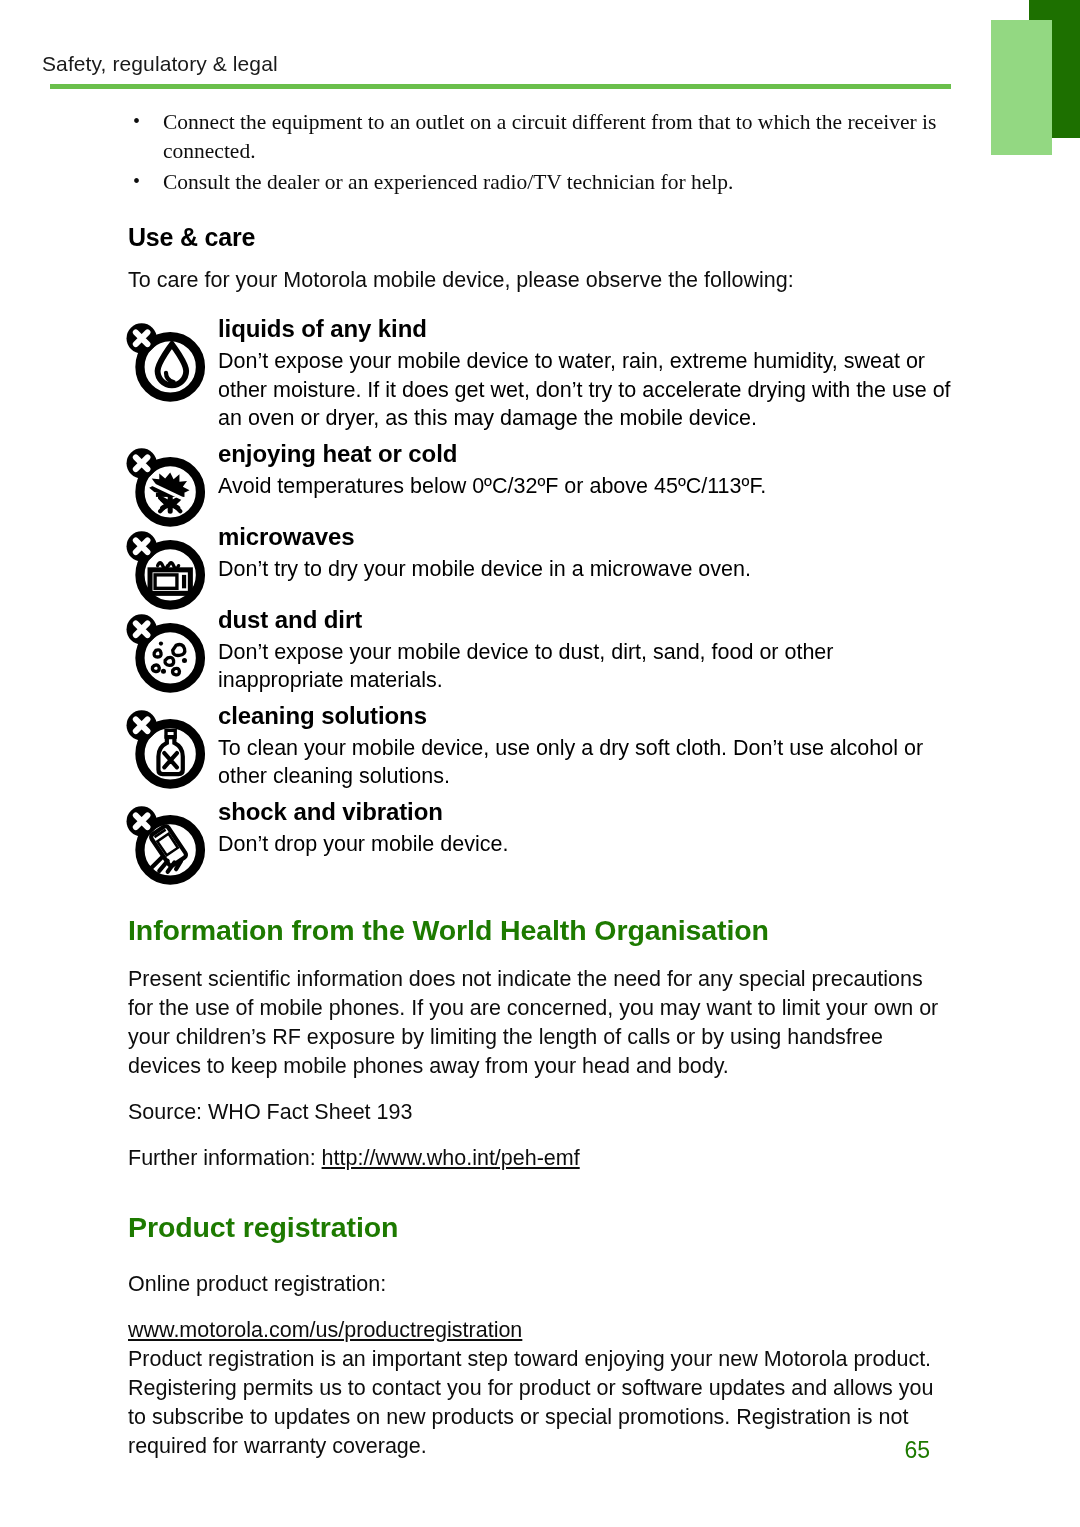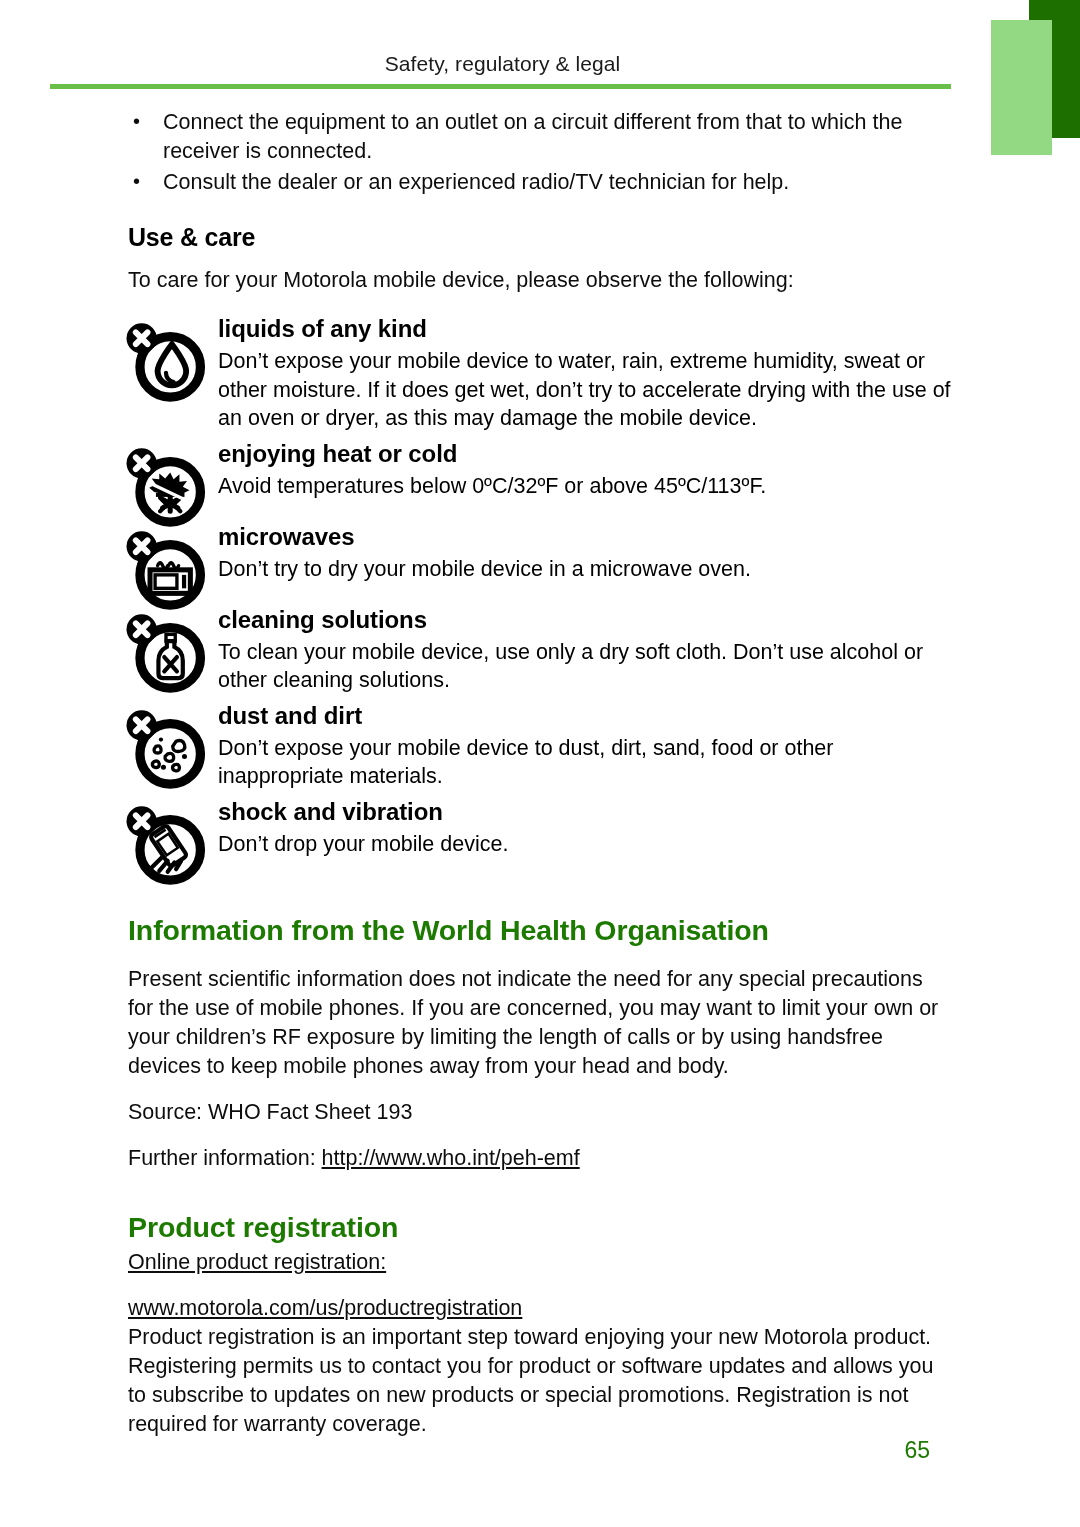--- a/index.html
+++ b/index.html
@@ -30,24 +30,24 @@
     left: 991px;
     top: 20px;
     width: 61px;
     height: 135px;
     background: #93d882;
   }
 
   
   .page-header {
     position: absolute;
-    left: 52px;
+    left: 42px;
     top: 52px;
     width: 901px;
-    text-align: center;
+    text-align: left;
     font-size: 21px;
     color: #1a1a1a;
     letter-spacing: .1px;
   }
   .header-rule {
     position: absolute;
     left: 50px;
     top: 84px;
     width: 901px;
     height: 5px;
@@ -71,20 +71,21 @@
 
   ul.bullets {
     margin: 0 0 0 0;
     padding: 0;
     list-style: none;
   }
   ul.bullets li {
     position: relative;
     padding-left: 35px;
     margin-bottom: 2px;
+    font-family: Liberation Serif, serif;
   }
   ul.bullets li::before {
     content: "\2022";
     position: absolute;
     left: 5px;
     top: -1px;
     font-size: 20px;
   }
 
   h2.sub-head {
@@ -136,21 +137,21 @@
     line-height: 28.5px;
   }
 
   
   .section-who { margin-top: 40px; }
   .section-who .body-para { margin-top: 18px; }
   .section-who .src-line { margin-top: 17px; }
   .section-who .further-line { margin-top: 17px; }
 
   .section-reg { margin-top: 38px; }
-  .section-reg .online-line { margin-top: 4px; text-decoration: underline; }
+  .section-reg .online-line { margin-top: 26px; }
   .section-reg .reg-url-line { margin-top: 17px; }
   .section-reg .reg-para { }
 
   .link {
     text-decoration: underline;
     color: #0d0d0d;
   }
 
   
   .page-number {
@@ -224,35 +225,20 @@
           <rect x="37" y="57" width="26" height="16" fill="none" stroke="#000" stroke-width="4"></rect>
           <rect x="69" y="57" width="5" height="16" fill="#000"></rect>
           <path d="M40 46 q3 -7 6 0 q3 7 6 0" fill="none" stroke="#000" stroke-width="4" stroke-linecap="round"></path>
           <path d="M53 46 q3 -7 6 0 q3 7 6 0" fill="none" stroke="#000" stroke-width="4" stroke-linecap="round"></path>
           <circle cx="21" cy="23" r="18" fill="#000"></circle>
           <path d="M14 16 L28 30 M28 16 L14 30" stroke="#fff" stroke-width="7" stroke-linecap="round"></path>
         </svg>
       </span>
       <div class="care-title">microwaves</div>
       <div class="care-body">Don’t try to dry your mobile device in a microwave oven.</div>
-    </div>
-
-    <div class="care-row">
-      <span class="care-icon">
-        <svg viewBox="0 0 100 100" width="84" height="84" aria-hidden="true">
-          <circle cx="55" cy="57" r="36" fill="none" stroke="#000" stroke-width="11"></circle>
-          <rect x="50" y="29" width="11" height="8" fill="none" stroke="#000" stroke-width="4"></rect>
-          <path d="M51 37 L51 44 q-10 5 -10 16 L41 76 q0 5 5 5 L65 81 q5 0 5 -5 L70 60 q0 -11 -10 -16 L60 37 Z" fill="none" stroke="#000" stroke-width="5"></path>
-          <path d="M48 56 L63 73 M63 56 L48 73" stroke="#000" stroke-width="5" stroke-linecap="round"></path>
-          <circle cx="21" cy="23" r="18" fill="#000"></circle>
-          <path d="M14 16 L28 30 M28 16 L14 30" stroke="#fff" stroke-width="7" stroke-linecap="round"></path>
-        </svg>
-      </span>
-      <div class="care-title">cleaning solutions</div>
-      <div class="care-body">To clean your mobile device, use only a dry soft cloth. Don’t use alcohol or other cleaning solutions.</div>
     </div>
 
     <div class="care-row">
       <span class="care-icon">
         <svg viewBox="0 0 100 100" width="84" height="84" aria-hidden="true">
           <circle cx="55" cy="57" r="36" fill="none" stroke="#000" stroke-width="11"></circle>
           <path d="M62 42 q8 -3 10 4 q2 7 -6 8 q-8 1 -8 -6 Z" fill="none" stroke="#000" stroke-width="4"></path>
           <path d="M38 48 q5 -2 6 3 q1 5 -4 5 q-5 0 -4 -5 Z" fill="none" stroke="#000" stroke-width="4"></path>
           <path d="M52 57 q6 -2 7 3 q1 6 -5 6 q-6 -1 -5 -6 Z" fill="none" stroke="#000" stroke-width="4"></path>
           <path d="M36 66 q5 -2 6 3 q0 5 -5 4 q-4 -1 -3 -5 Z" fill="none" stroke="#000" stroke-width="4"></path>
@@ -265,20 +251,35 @@
         </svg>
       </span>
       <div class="care-title">dust and dirt</div>
       <div class="care-body">Don’t expose your mobile device to dust, dirt, sand, food or other inappropriate materials.</div>
     </div>
 
     <div class="care-row">
       <span class="care-icon">
         <svg viewBox="0 0 100 100" width="84" height="84" aria-hidden="true">
           <circle cx="55" cy="57" r="36" fill="none" stroke="#000" stroke-width="11"></circle>
+          <rect x="50" y="29" width="11" height="8" fill="none" stroke="#000" stroke-width="4"></rect>
+          <path d="M51 37 L51 44 q-10 5 -10 16 L41 76 q0 5 5 5 L65 81 q5 0 5 -5 L70 60 q0 -11 -10 -16 L60 37 Z" fill="none" stroke="#000" stroke-width="5"></path>
+          <path d="M48 56 L63 73 M63 56 L48 73" stroke="#000" stroke-width="5" stroke-linecap="round"></path>
+          <circle cx="21" cy="23" r="18" fill="#000"></circle>
+          <path d="M14 16 L28 30 M28 16 L14 30" stroke="#fff" stroke-width="7" stroke-linecap="round"></path>
+        </svg>
+      </span>
+      <div class="care-title">cleaning solutions</div>
+      <div class="care-body">To clean your mobile device, use only a dry soft cloth. Don’t use alcohol or other cleaning solutions.</div>
+    </div>
+
+    <div class="care-row">
+      <span class="care-icon">
+        <svg viewBox="0 0 100 100" width="84" height="84" aria-hidden="true">
+          <circle cx="55" cy="57" r="36" fill="none" stroke="#000" stroke-width="11"></circle>
           <g transform="rotate(-34 55 57)">
             <rect x="44" y="30" width="24" height="44" rx="4" fill="none" stroke="#000" stroke-width="5"></rect>
             <rect x="48" y="40" width="16" height="20" fill="none" stroke="#000" stroke-width="3"></rect>
             <path d="M48 34 L64 34" stroke="#000" stroke-width="3"></path>
           </g>
           <path d="M33 78 L45 66 M42 82 L52 70 M52 83 L60 72 M62 80 L68 70" stroke="#000" stroke-width="5" stroke-linecap="round"></path>
           <circle cx="21" cy="23" r="18" fill="#000"></circle>
           <path d="M14 16 L28 30 M28 16 L14 30" stroke="#fff" stroke-width="7" stroke-linecap="round"></path>
         </svg>
       </span>

